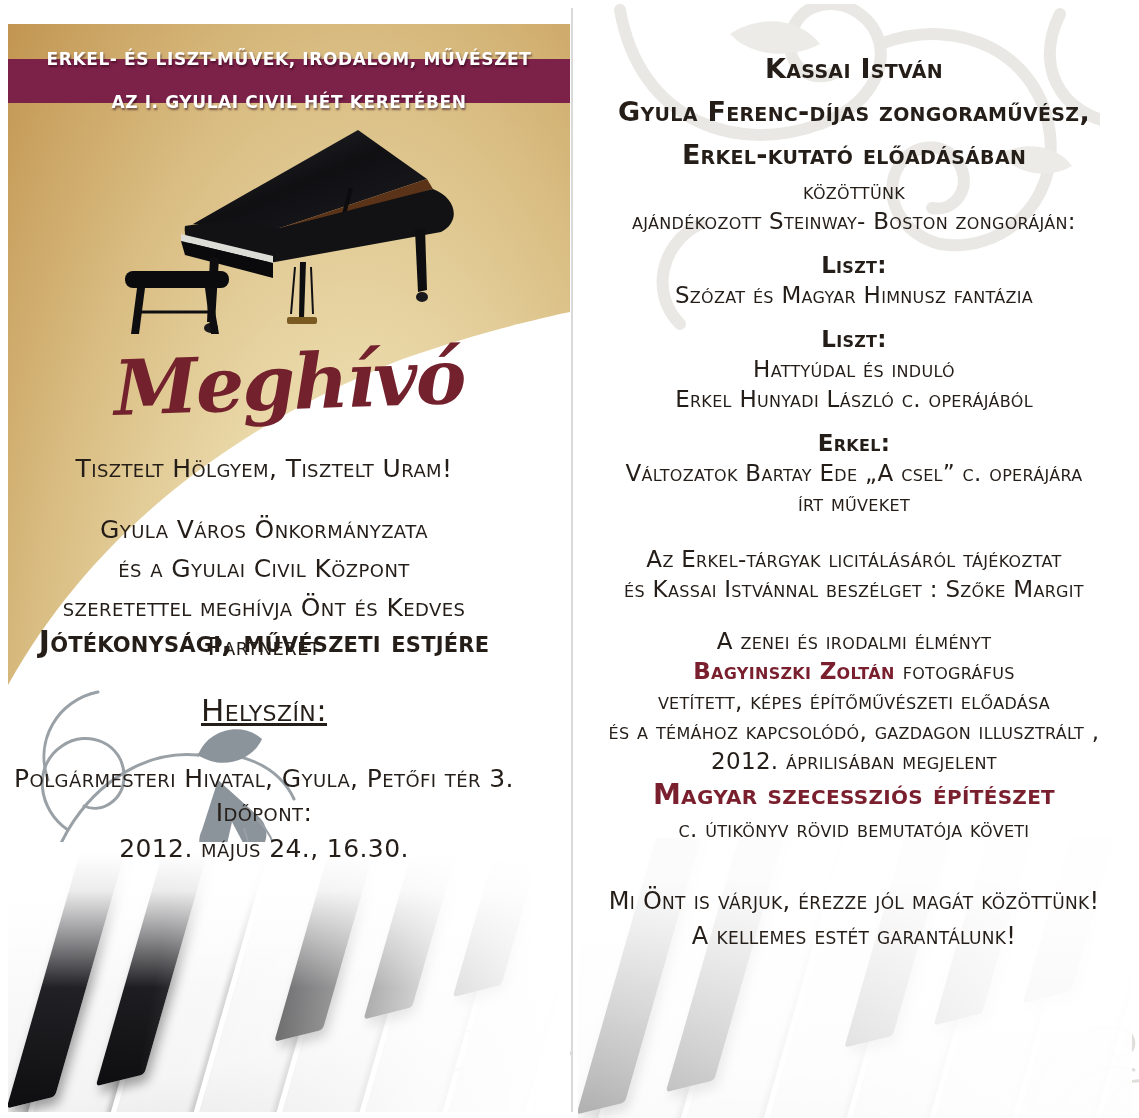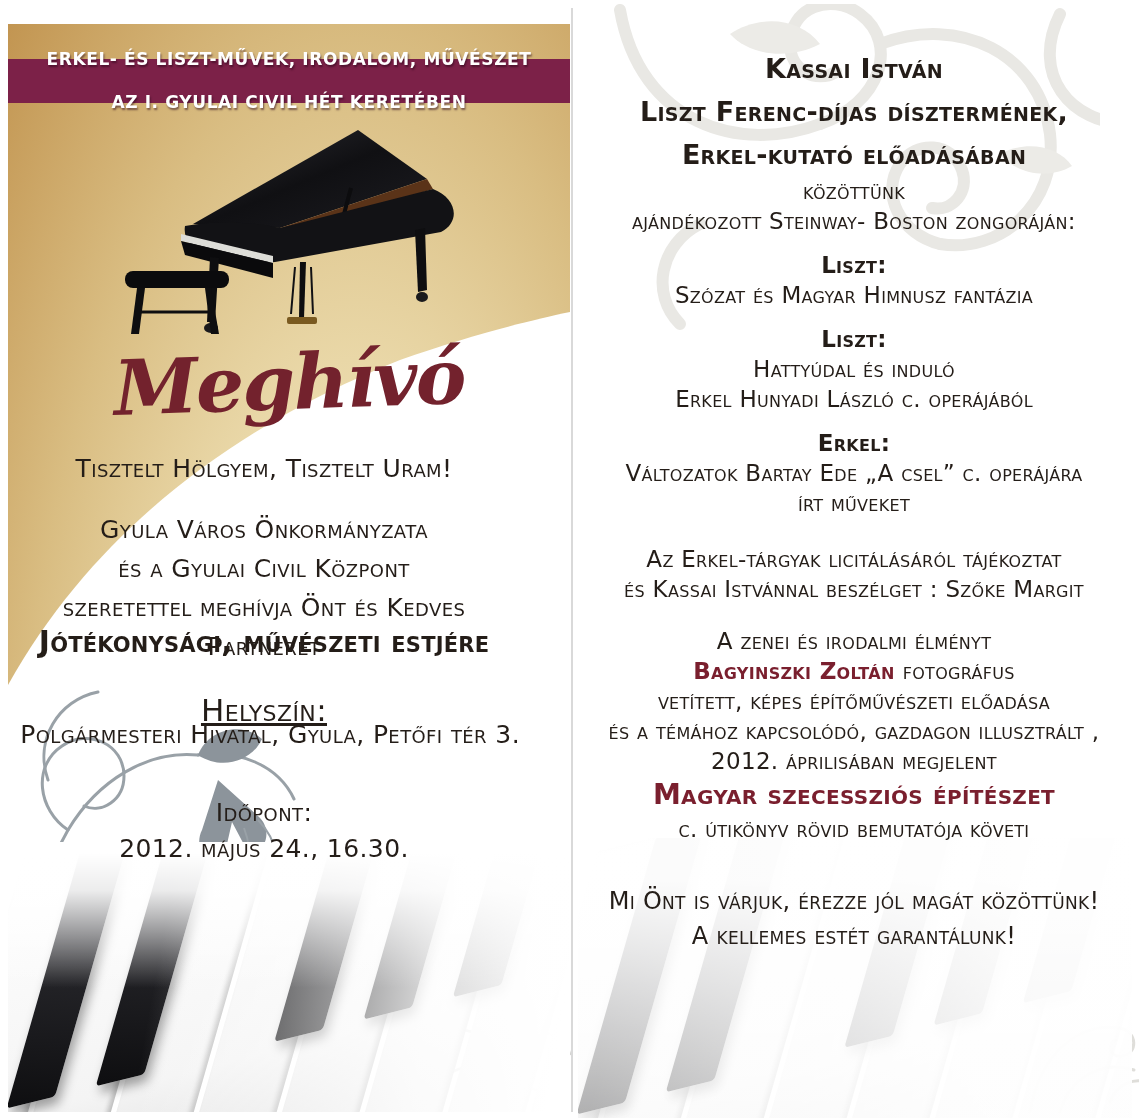--- a/index.html
+++ b/index.html
@@ -17,21 +17,21 @@
     text-shadow:1px 2px 2px rgba(40,5,25,.55);}
   .piano-art{left:115px;top:122px;width:350px;height:228px;z-index:5;}
   .script-title{left:8px;top:338px;width:562px;text-align:center;z-index:6;
     font-family:"DejaVu Serif","Liberation Serif",serif;font-style:italic;font-weight:bold;
     font-size:76px;color:#73222d;letter-spacing:-2px;transform:rotate(-2deg);}
   .lp-text{left:8px;width:512px;text-align:center;z-index:6;font-variant:small-caps;letter-spacing:.4px;}
   .lp-salutation{top:454px;font-size:25px;}
   .lp-hosts{top:510px;line-height:39px;font-size:25px;}
   .lp-event{top:624px;font-size:30px;font-weight:bold;letter-spacing:.2px;}
   .lp-venue-label{top:692px;font-size:31px;text-decoration:underline;}
-  .lp-venue{top:720px;font-size:25px;text-align:right;}
+  .lp-venue{top:764px;font-size:25px;}
   .lp-time-label{top:798px;font-size:25px;}
   .lp-time{top:834px;font-size:25px;}
 
   
   .divider{left:571px;top:8px;width:2px;height:1104px;background:#d9d9d9;z-index:7;}
 
   
   .rp{left:576px;top:0;width:556px;height:1118px;z-index:6;display:flex;flex-direction:column;
       align-items:center;text-align:center;padding-top:47px;box-sizing:border-box;
       font-variant:small-caps;letter-spacing:.3px;}
@@ -224,21 +224,21 @@
       <div class="bk" style="left:153px"></div>
       <div class="bk" style="left:337px"></div>
       <div class="bk" style="left:429px"></div>
       <div class="bk" style="left:521px"></div>
 
     </div>
   </div>
 
   <div class="abs rp">
     <div class="performer">Kassai István</div>
-    <div class="performer">Liszt Ferenc-díjas dísztermének,</div>
+    <div class="performer">Gyula Ferenc-díjas zongoraművész,</div>
     <div class="performer">Erkel-kutató előadásában</div>
     <div class="hear">közöttünk</div>
     <div class="pline">ajándékozott  Steinway- Boston zongoráján:</div>
 
     <div class="prog">
       <div class="composer">Liszt:</div>
       <div class="work">Szózat és Magyar Himnusz fantázia</div>
     </div>
     <div class="prog">
       <div class="composer">Liszt:</div>

